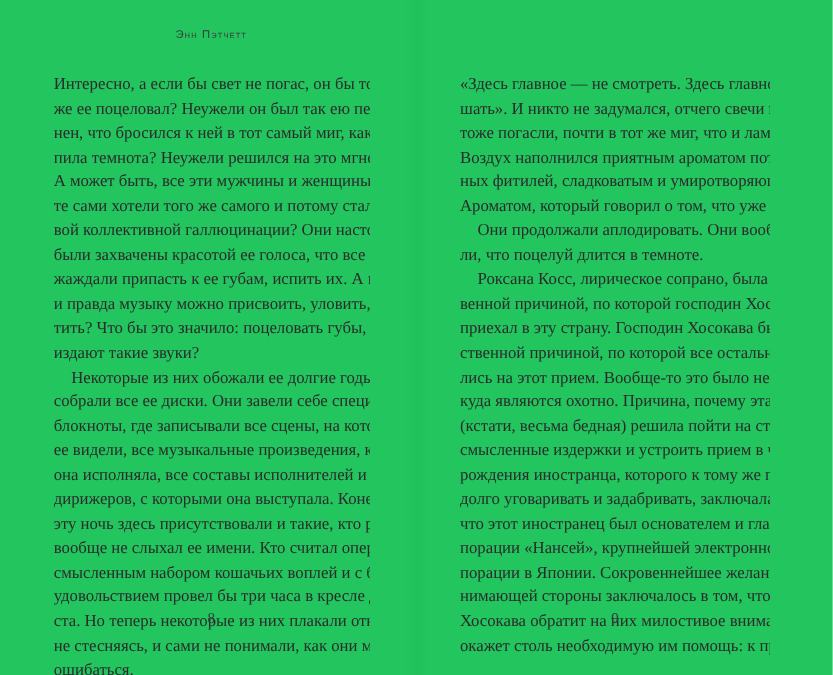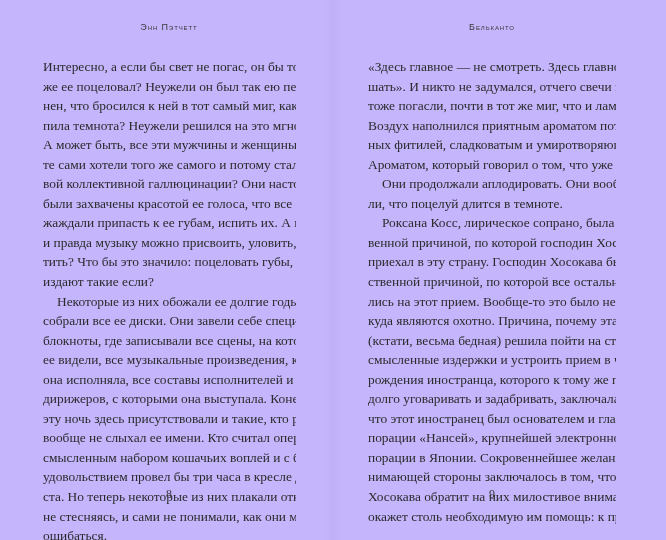--- a/index.html
+++ b/index.html
@@ -2,21 +2,21 @@
 <html><head>
   <meta charset="utf-8">
   <style>
     html, body { margin: 0; padding: 0; }
     body {
       width: 666px; height: 540px; overflow: hidden;
       background: #ffffff;
       font-family: "Liberation Serif", "DejaVu Serif", serif;
       color: #2b2b2b;
     }
-    .spread { position: relative; width: 666px; height: 540px; background: #c4b5fd; }
+    .spread { position: relative; width: 666px; height: 540px; background: #22c55e; }
     .page { position: absolute; top: 0; height: 540px; }
     .page.left { left: 0; width: 333px; }
     .page.right { left: 333px; width: 333px; }
     .gutter {
       position: absolute; left: 323px; top: 0; width: 20px; height: 540px;
       background: linear-gradient(to right, rgba(0,0,0,0) 0%, rgba(0,0,0,0.025) 50%, rgba(0,0,0,0) 100%);
     }
     .running-head {
       position: absolute; top: 22px; left: 0; width: 100%;
       text-align: center;
@@ -57,41 +57,40 @@
       <span class="line">же ее поцеловал? Неужели он был так ею переполнен,</span>
       <span class="line">нен, что бросился к ней в тот самый миг, как насту-</span>
       <span class="line">пила темнота? Неужели решился на это мгновенно?</span>
       <span class="line">А может быть, все эти мужчины и женщины в комна-</span>
       <span class="line">те сами хотели того же самого и потому стали жерт-</span>
       <span class="line">вой коллективной галлюцинации? Они настолько</span>
       <span class="line">были захвачены красотой ее голоса, что все вместе</span>
       <span class="line">жаждали припасть к ее губам, испить их. А может,</span>
       <span class="line">и правда музыку можно присвоить, уловить, погло-</span>
       <span class="line">тить? Что бы это значило: поцеловать губы, которые</span>
-      <span class="line last">издают такие если?</span>
+      <span class="line last">издают такие звуки?</span>
       <span class="line indent">Некоторые из них обожали ее долгие годы. Они</span>
       <span class="line">собрали все ее диски. Они завели себе специальные</span>
       <span class="line">блокноты, где записывали все сцены, на которых</span>
       <span class="line">ее видели, все музыкальные произведения, которые</span>
       <span class="line">она исполняла, все составы исполнителей и имена</span>
       <span class="line">дирижеров, с которыми она выступала. Конечно, в</span>
       <span class="line">эту ночь здесь присутствовали и такие, кто раньше</span>
       <span class="line">вообще не слыхал ее имени. Кто считал оперу бес-</span>
       <span class="line">смысленным набором кошачьих воплей и с бóльшим</span>
       <span class="line">удовольствием провел бы три часа в кресле данти-</span>
       <span class="line">ста. Но теперь некоторые из них плакали открыто,</span>
       <span class="line">не стесняясь, и сами не понимали, как они могли так</span>
       <span class="line last">ошибаться.</span>
 
     </div>
     <div class="folio">8</div>
   </div>
 
   <div class="page right">
-    <div class="running-head">Бельканто</div>
     <div class="text-block">
       <span class="line">«Здесь главное — не смотреть. Здесь главное — слу-</span>
       <span class="line">шать». И никто не задумался, отчего свечи на столах</span>
       <span class="line">тоже погасли, почти в тот же миг, что и лампочки.</span>
       <span class="line">Воздух наполнился приятным ароматом потушен-</span>
       <span class="line">ных фитилей, сладковатым и умиротворяющим.</span>
       <span class="line">Ароматом, который говорил о том, что уже поздно</span>
       <span class="line indent">Они продолжали аплодировать. Они вообража-</span>
       <span class="line last">ли, что поцелуй длится в темноте.</span>
       <span class="line indent">Роксана Косс, лирическое сопрано, была единст-</span>

